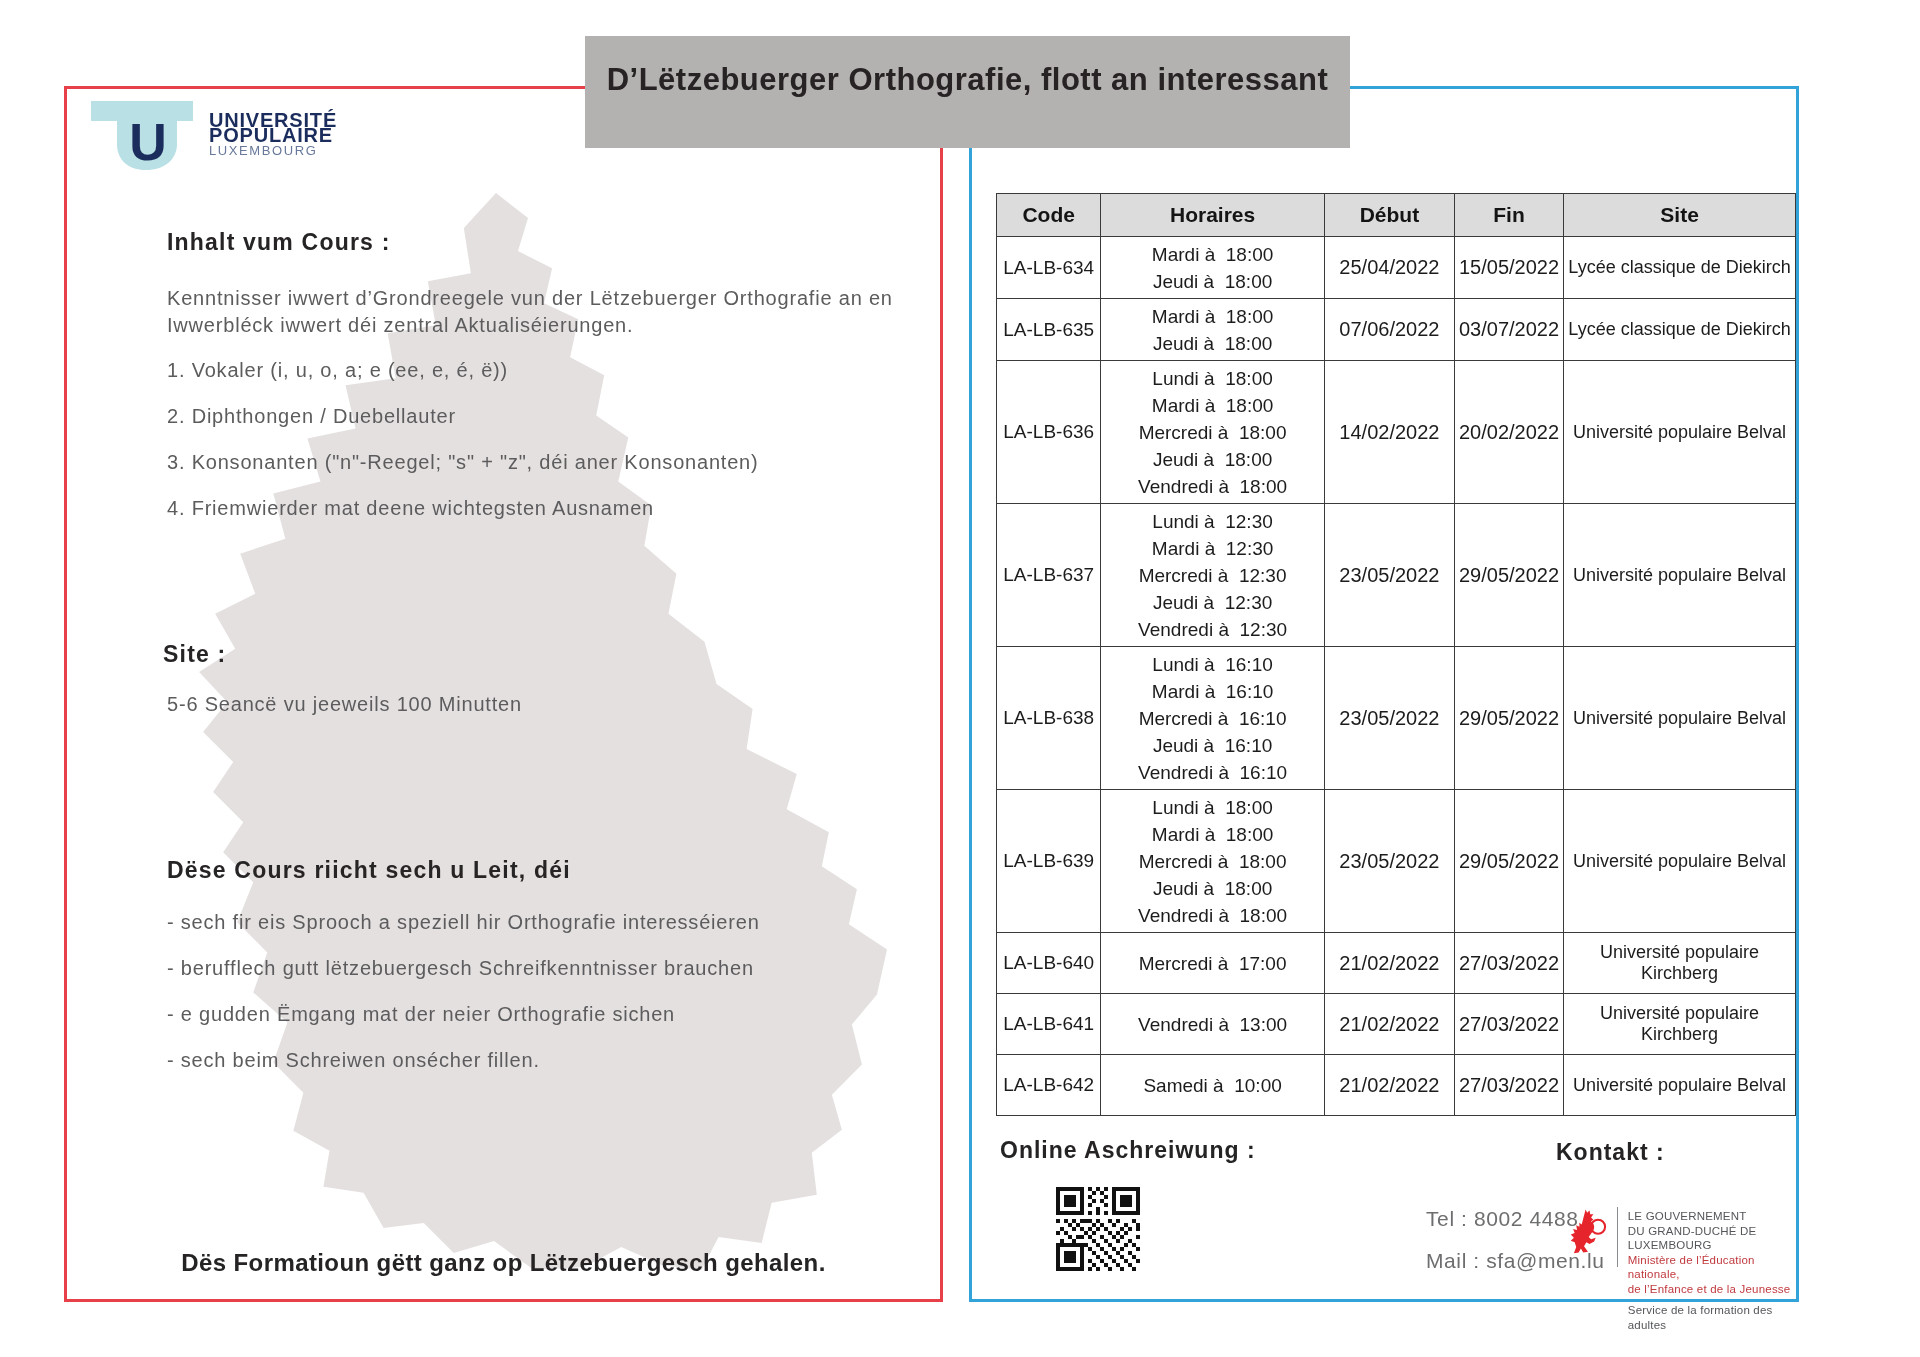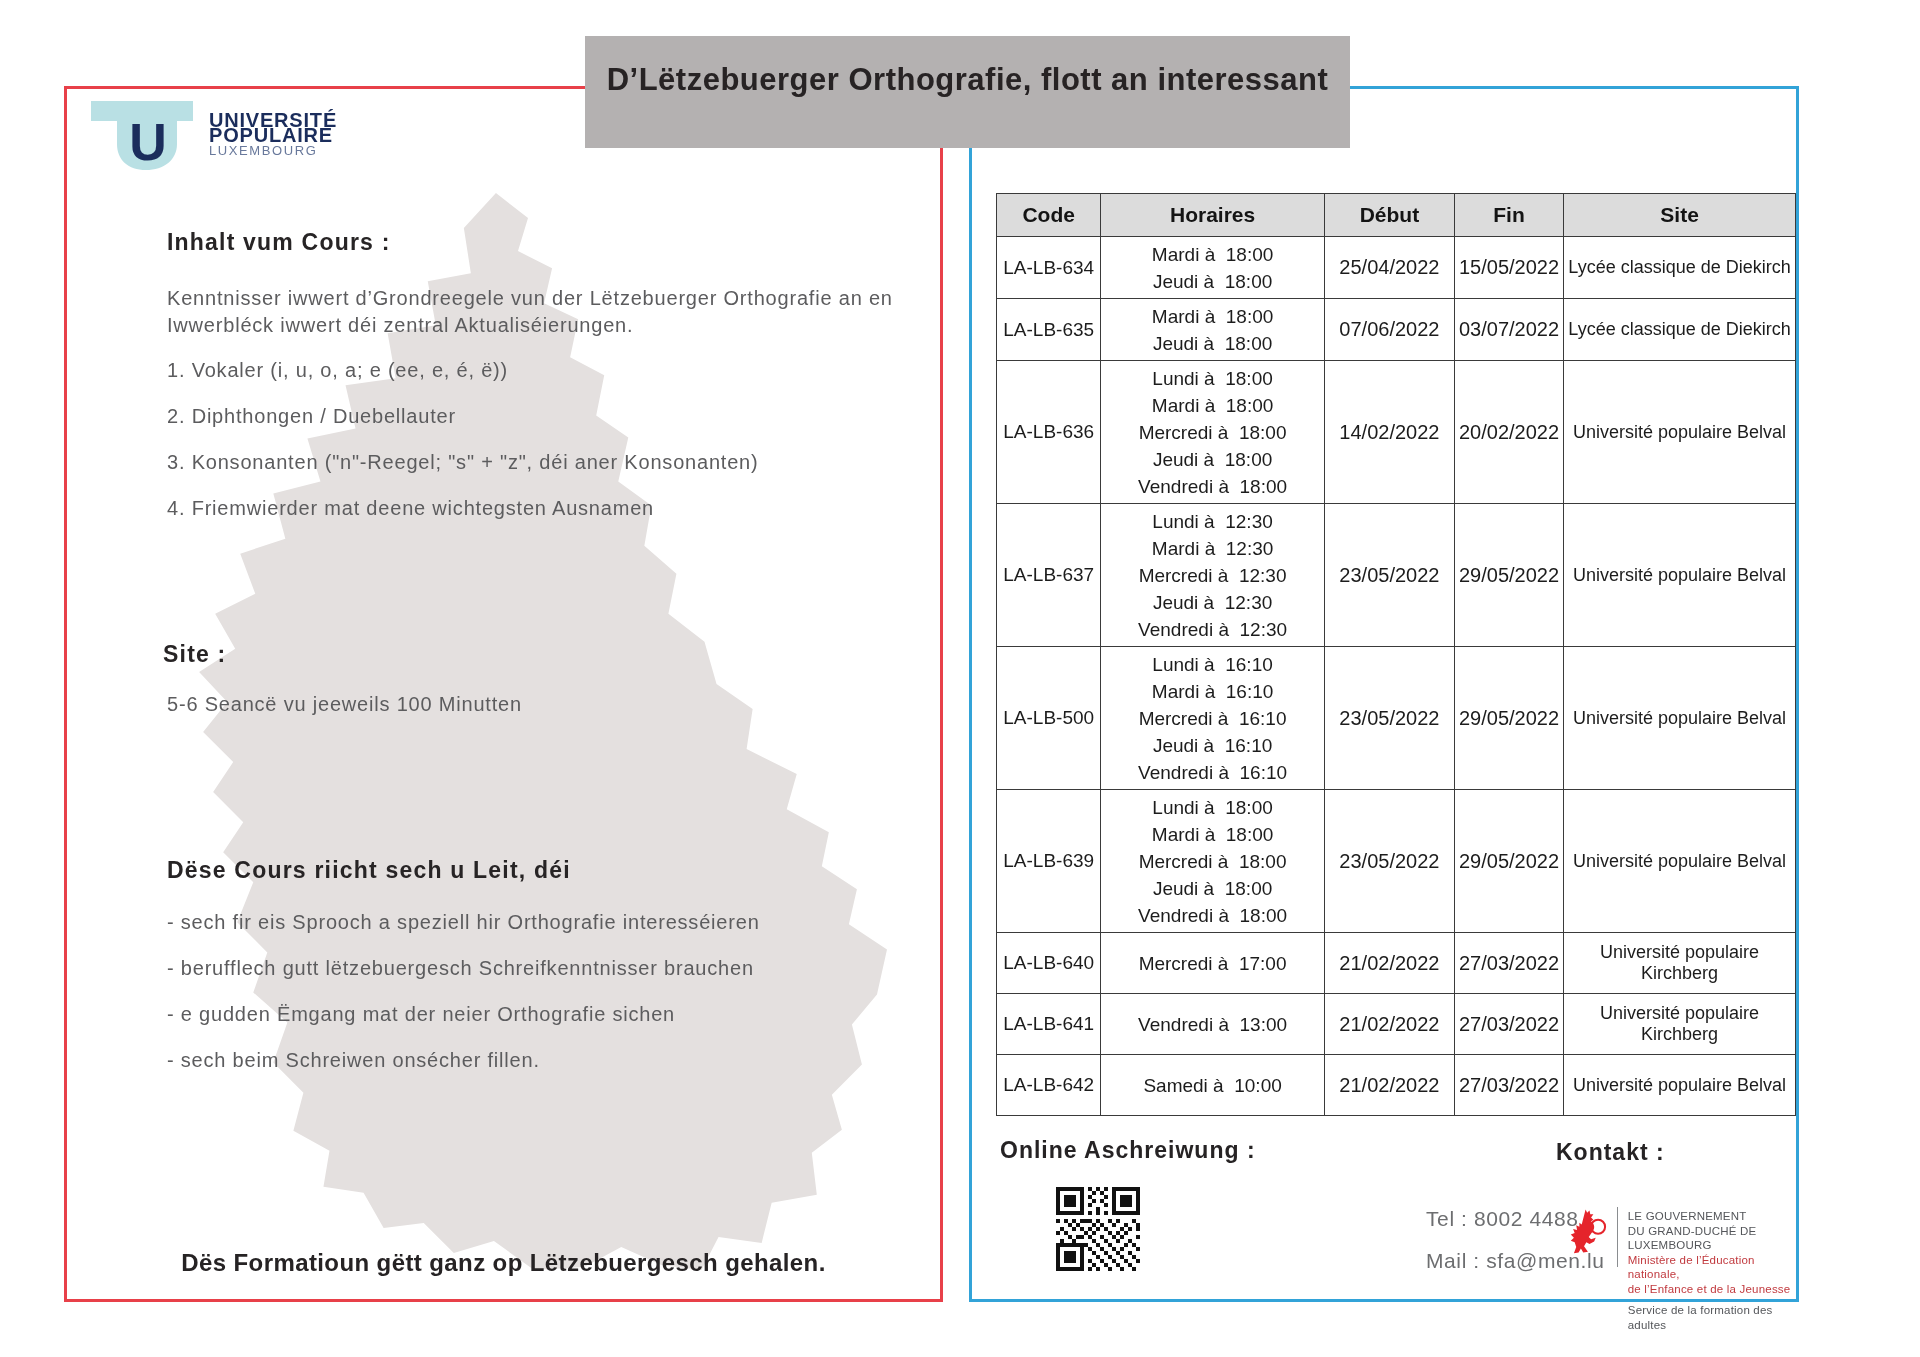--- a/index.html
+++ b/index.html
@@ -159,21 +159,21 @@
           <td data-name="cell-site">Université populaire Belval</td>
         </tr>
         <tr data-name="table-row" class="row-tall">
           <td data-name="cell-code">LA-LB-637</td>
           <td data-name="cell-horaires"><div class="horaire-line" data-name="horaire-line">Lundi à  12:30</div><div class="horaire-line" data-name="horaire-line">Mardi à  12:30</div><div class="horaire-line" data-name="horaire-line">Mercredi à  12:30</div><div class="horaire-line" data-name="horaire-line">Jeudi à  12:30</div><div class="horaire-line" data-name="horaire-line">Vendredi à  12:30</div></td>
           <td data-name="cell-debut">23/05/2022</td>
           <td data-name="cell-fin">29/05/2022</td>
           <td data-name="cell-site">Université populaire Belval</td>
         </tr>
         <tr data-name="table-row" class="row-tall">
-          <td data-name="cell-code">LA-LB-500</td>
+          <td data-name="cell-code">LA-LB-638</td>
           <td data-name="cell-horaires"><div class="horaire-line" data-name="horaire-line">Lundi à  16:10</div><div class="horaire-line" data-name="horaire-line">Mardi à  16:10</div><div class="horaire-line" data-name="horaire-line">Mercredi à  16:10</div><div class="horaire-line" data-name="horaire-line">Jeudi à  16:10</div><div class="horaire-line" data-name="horaire-line">Vendredi à  16:10</div></td>
           <td data-name="cell-debut">23/05/2022</td>
           <td data-name="cell-fin">29/05/2022</td>
           <td data-name="cell-site">Université populaire Belval</td>
         </tr>
         <tr data-name="table-row" class="row-tall">
           <td data-name="cell-code">LA-LB-639</td>
           <td data-name="cell-horaires"><div class="horaire-line" data-name="horaire-line">Lundi à  18:00</div><div class="horaire-line" data-name="horaire-line">Mardi à  18:00</div><div class="horaire-line" data-name="horaire-line">Mercredi à  18:00</div><div class="horaire-line" data-name="horaire-line">Jeudi à  18:00</div><div class="horaire-line" data-name="horaire-line">Vendredi à  18:00</div></td>
           <td data-name="cell-debut">23/05/2022</td>
           <td data-name="cell-fin">29/05/2022</td>

